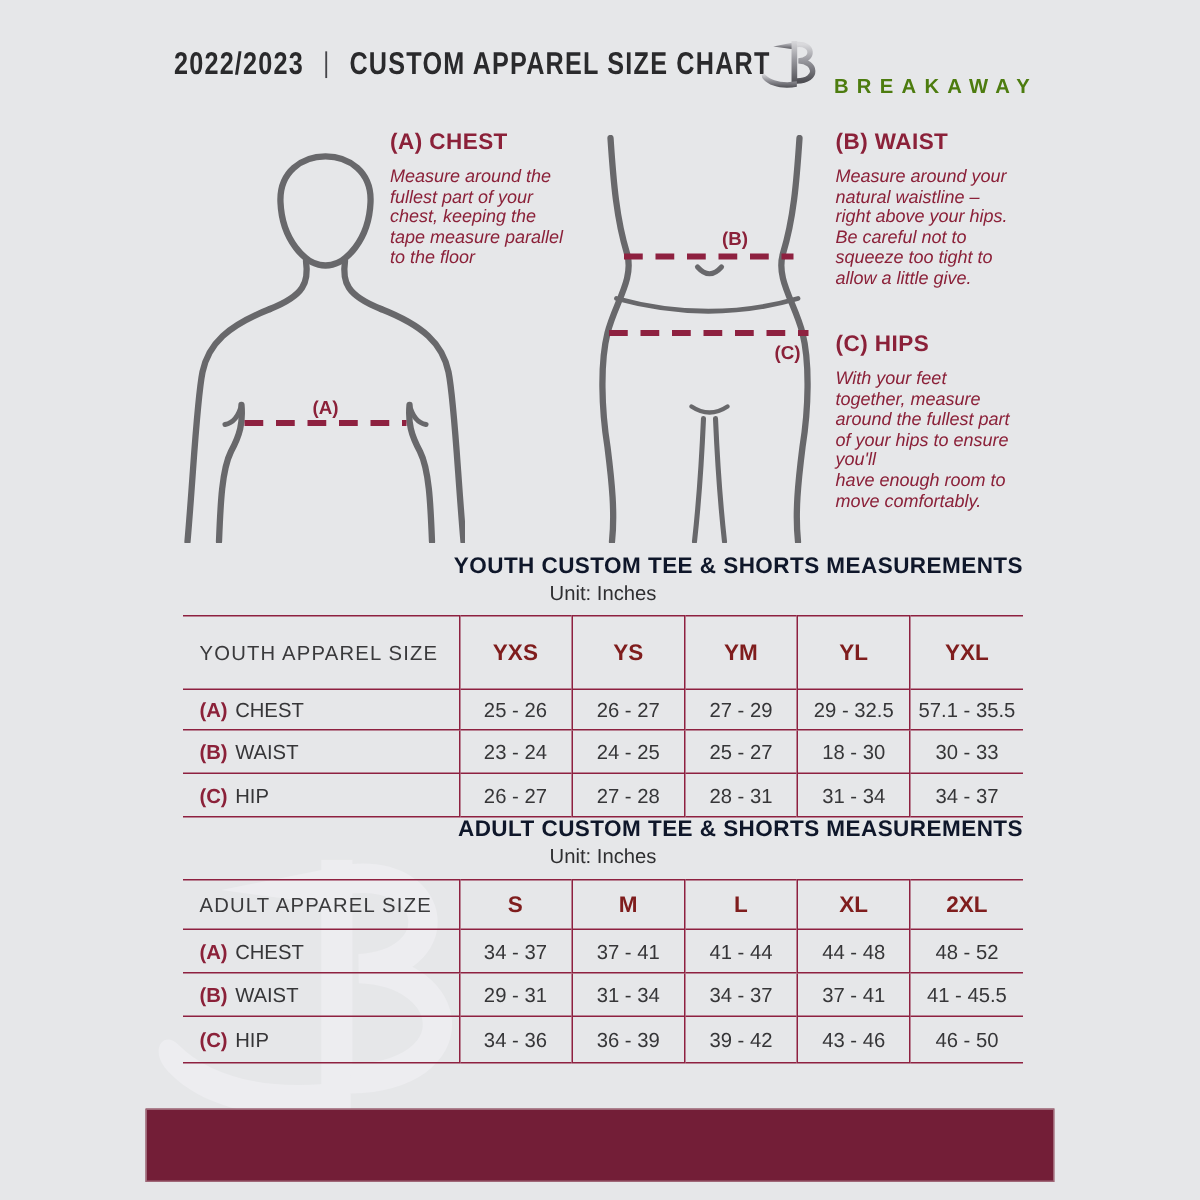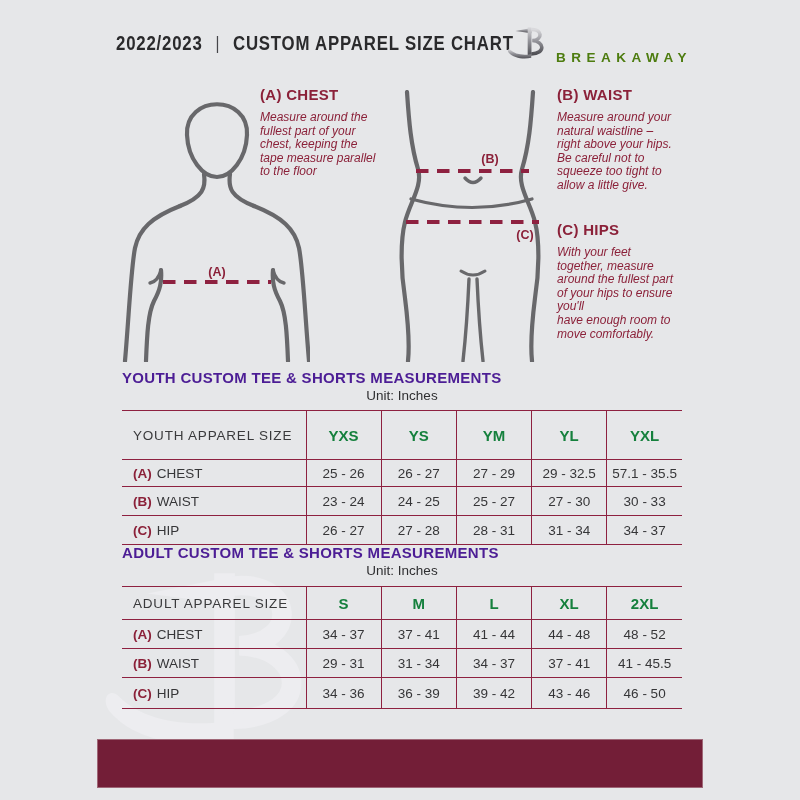--- a/index.html
+++ b/index.html
@@ -36,37 +36,37 @@
   .guide-chest{left:260px;top:86px;}
   .guide-waist{left:557px;top:86px;}
   .guide-hips{left:557px;top:221px;}
 
   .fig{position:absolute;z-index:1;}
   .fig-torso{left:110px;top:80px;}
   .fig-hips{left:380px;top:90px;}
   .fig text{font-family:"Liberation Sans",sans-serif;font-weight:bold;font-size:12.5px;fill:var(--maroon);}
 
   
-  .section-title{position:absolute;left:122px;width:560px;text-align:left;
-    font-size:15px;font-weight:bold;color:#4c1d95;letter-spacing:.3px;z-index:2;}
+  .section-title{position:absolute;left:122px;width:560px;text-align:right;
+    font-size:15px;font-weight:bold;color:#0f172a;letter-spacing:.3px;z-index:2;}
   .section-unit{position:absolute;left:122px;width:560px;text-align:center;
     font-size:13.5px;color:#2f2f31;z-index:2;}
   .yt-title{top:369px;} .yt-unit{top:388px;}
   .at-title{top:544px;} .at-unit{top:563px;}
 
   
   table.size{position:absolute;left:122px;width:560px;border-collapse:collapse;
     table-layout:fixed;z-index:2;border-top:1.6px solid var(--line);border-bottom:1.6px solid var(--line);}
   .yt-table{top:410px;} .at-table{top:586px;}
   table.size tr{border-bottom:1.6px solid var(--line);}
   table.size td{border-left:1.6px solid var(--line);text-align:center;vertical-align:middle;
     font-size:13.5px;color:#363638;}
   table.size td:first-child{border-left:none;text-align:left;padding-left:11px;}
   table.size col.c0{width:184px;}
-  tr.hrow td{font-weight:bold;font-size:15px;color:#15803d;}
+  tr.hrow td{font-weight:bold;font-size:15px;color:#7f1d1d;}
   tr.hrow td:first-child{font-weight:400;font-size:13.5px;letter-spacing:.8px;color:#3a3a3c;}
   .yt-table tr.hrow{height:49px;} .yt-table tr.r1{height:27px;}
   .yt-table tr.r2{height:29px;} .yt-table tr.r3{height:29px;}
   .at-table tr.hrow{height:33px;} .at-table tr.r1{height:29px;}
   .at-table tr.r2{height:29px;} .at-table tr.r3{height:31px;}
   td.rowlabel{font-size:15px;color:#333335;}
   td.rowlabel .pfx{color:var(--maroon);font-weight:bold;margin-right:5px;}
 
   
   .footer-bar{position:absolute;left:97px;top:739px;width:606px;height:49px;
@@ -201,21 +201,21 @@
       <td>29 - 32.5</td>
       <td>57.1 - 35.5</td>
     </tr>
     <tr class="r2">
       <td class="rowlabel">
         <span class="pfx">(B)</span><span>WAIST</span>
       </td>
       <td>23 - 24</td>
       <td>24 - 25</td>
       <td>25 - 27</td>
-      <td>27 - 30</td>
+      <td>18 - 30</td>
       <td>30 - 33</td>
     </tr>
     <tr class="r3">
       <td class="rowlabel">
         <span class="pfx">(C)</span><span>HIP</span>
       </td>
       <td>26 - 27</td>
       <td>27 - 28</td>
       <td>28 - 31</td>
       <td>31 - 34</td>

